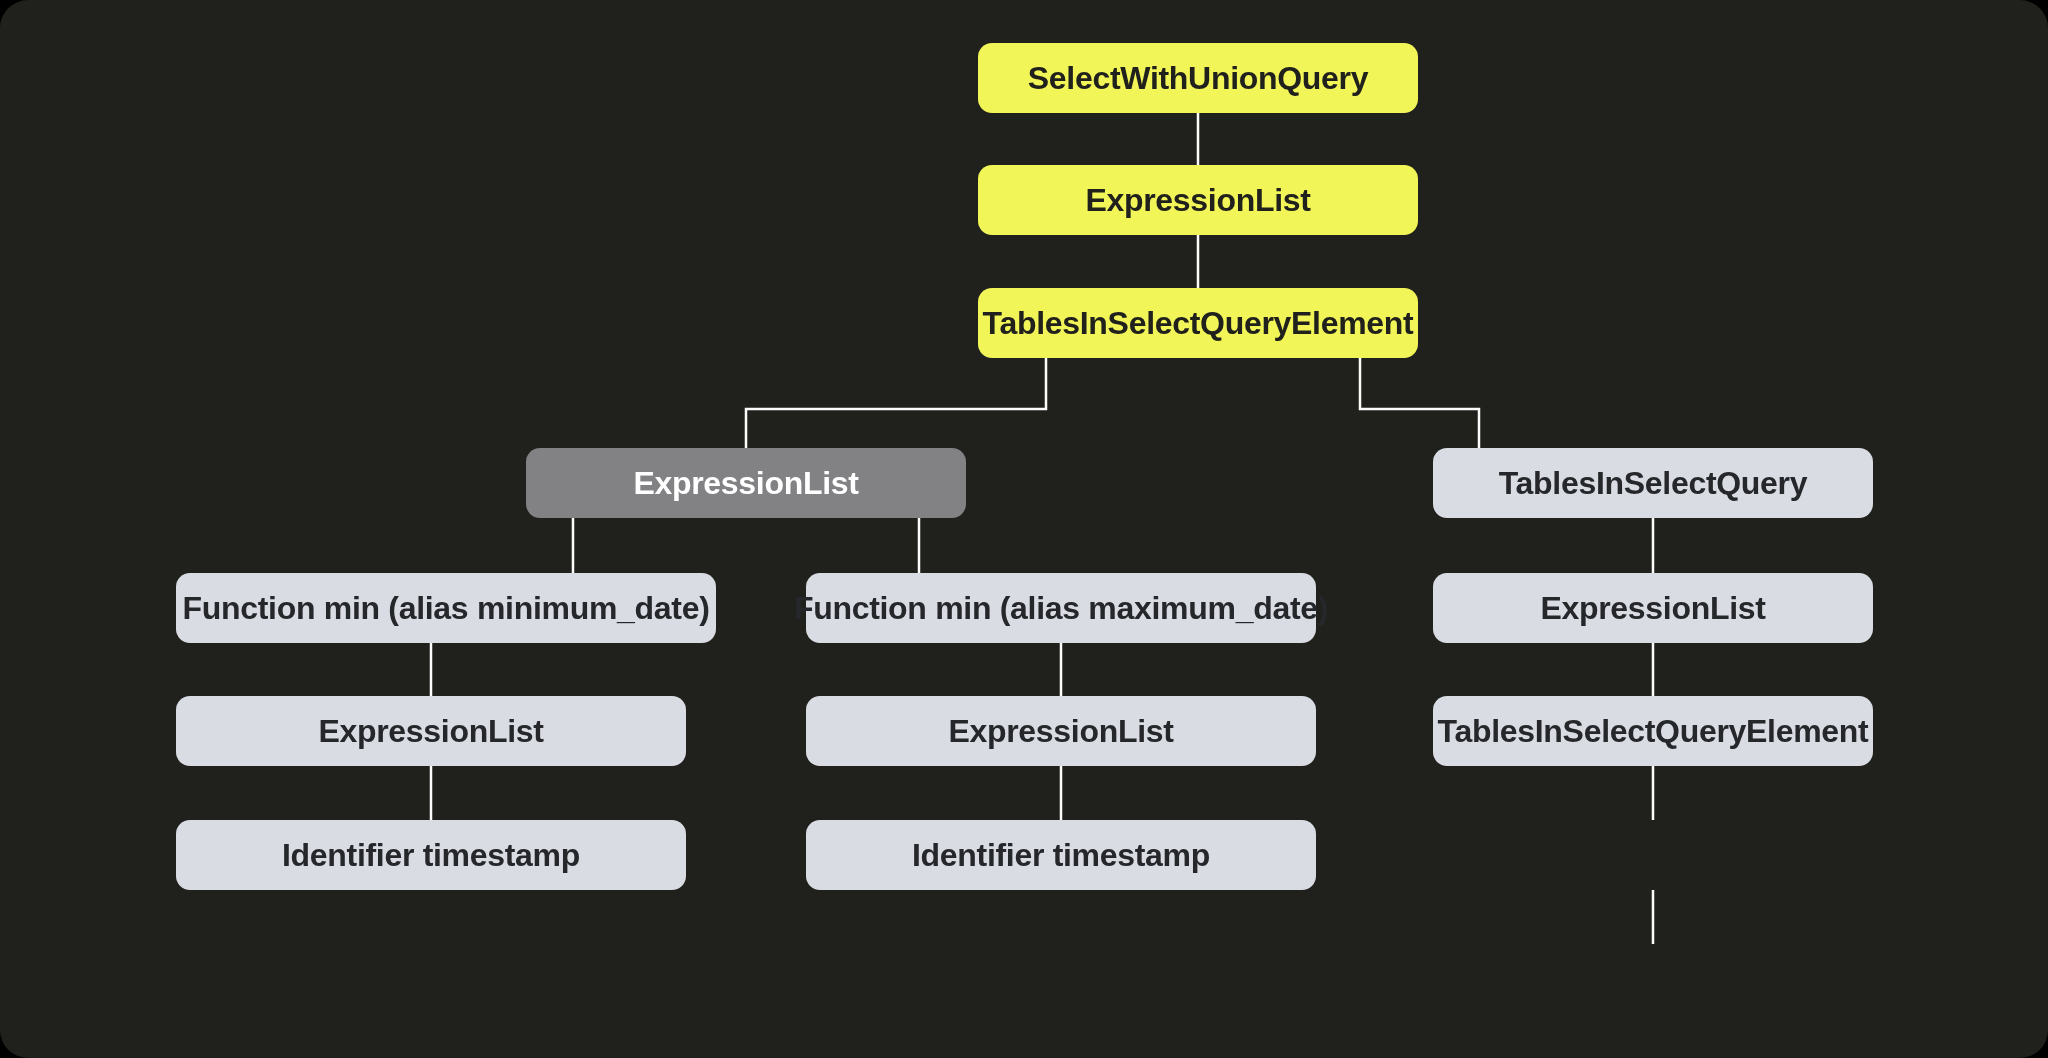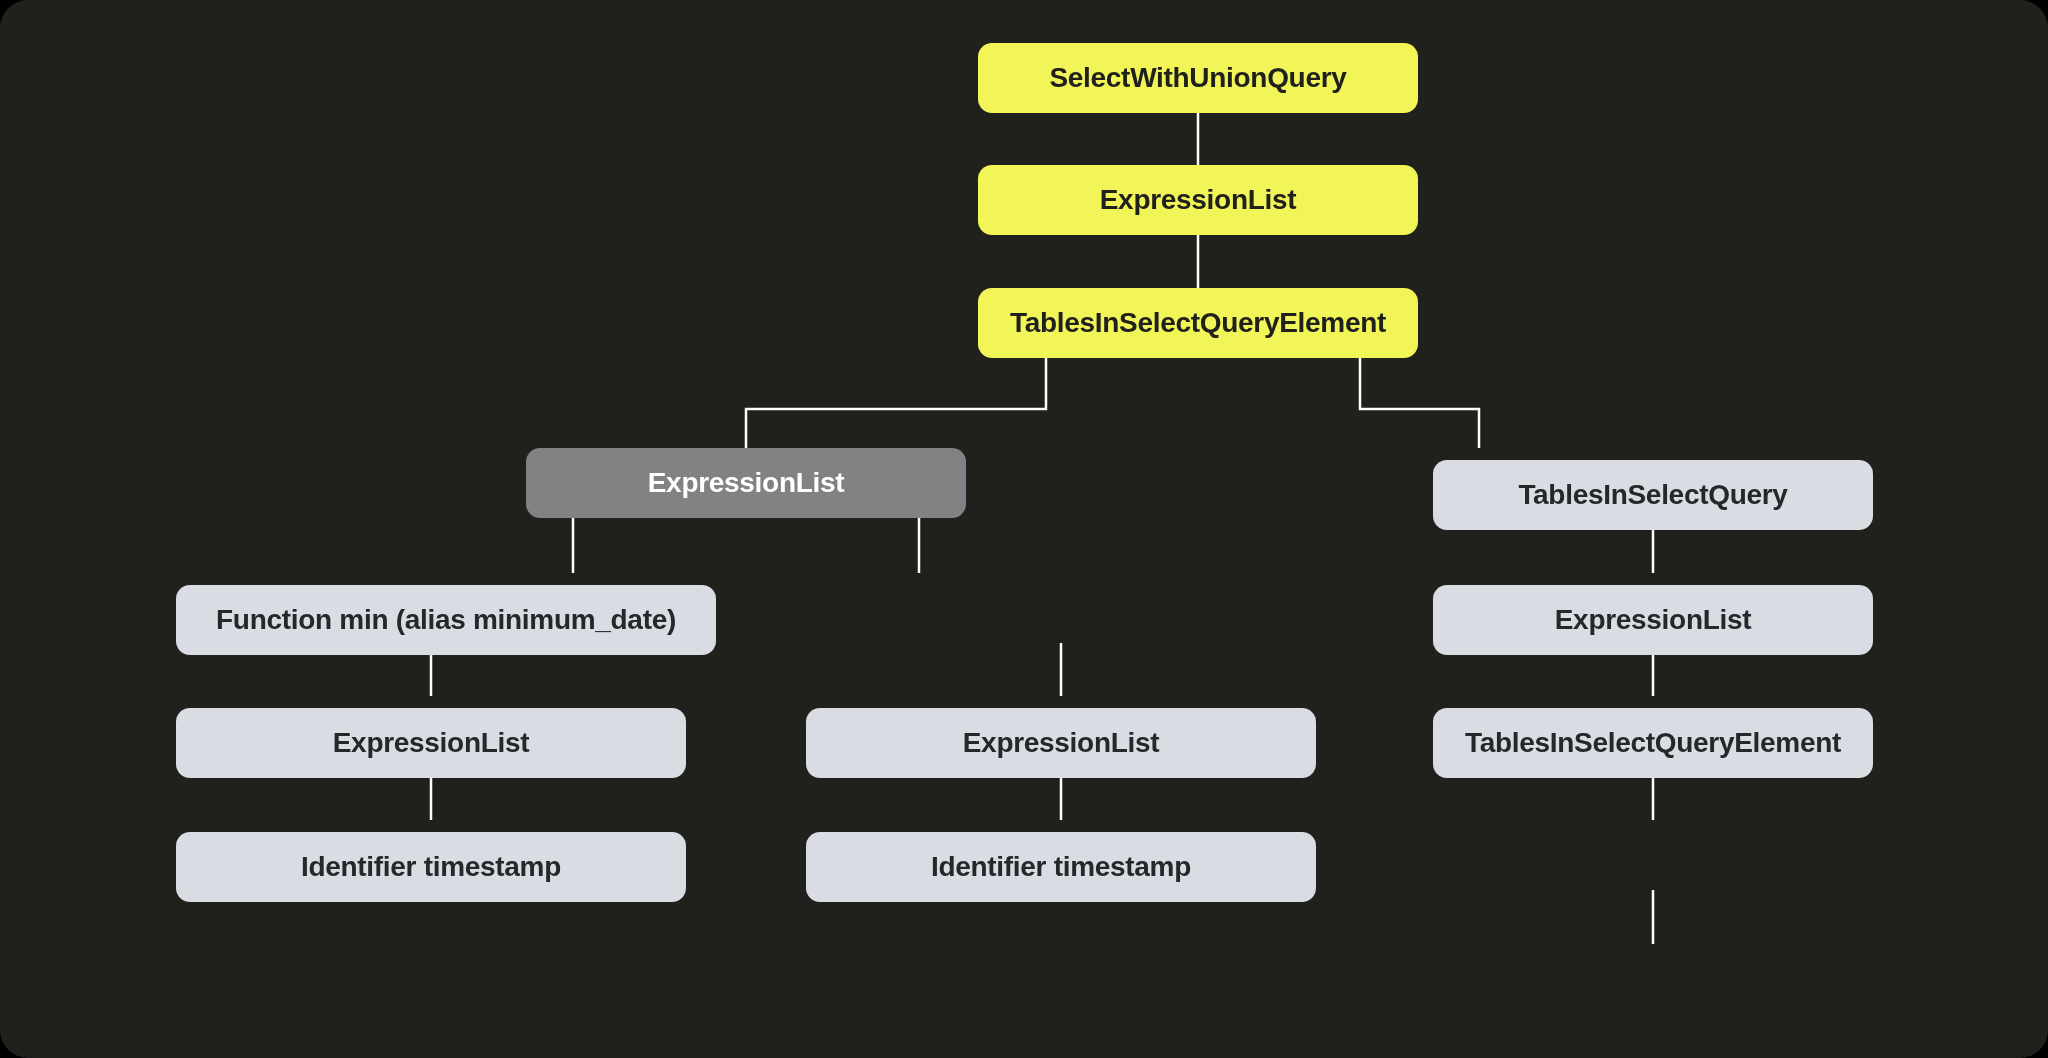--- a/index.html
+++ b/index.html
@@ -32,39 +32,38 @@
     stroke: var(--edge, #fcfcfc);
     stroke-width: 2.5;
   }
   .node {
     position: absolute;
     height: 70px;
     display: flex;
     align-items: center;
     justify-content: center;
     border-radius: 14px;
-    font-size: 28px;
+    font-size: 32px;
     font-weight: 700;
     letter-spacing: -0.3px;
     white-space: nowrap;
     cursor: pointer;
     user-select: none;
   }
   .node[data-variant="highlight"] {
     background: var(--node-highlight-bg, #f2f557);
     color: var(--node-highlight-text, #20211c);
   }
   .node[data-variant="selected"] {
     background: var(--node-selected-bg, #828285);
     color: var(--node-selected-text, #ffffff);
   }
   .node[data-variant="default"] {
     background: var(--node-default-bg, #d9dce3);
     color: var(--node-default-text, #26272b);
-    margin-top: 12px;
   }
 </style>
 </head>
 <body>
 
 <div class="canvas">
 
   <svg class="edges" viewBox="0 0 2048 1058" xmlns="http://www.w3.org/2000/svg">
     <polyline points="1198,113 1198,165"></polyline>
     <polyline points="1198,235 1198,288"></polyline>
@@ -83,20 +82,21 @@
   </svg>
 
   <div class="node" style="left:978px;  top:43px;  width:440px" data-variant="highlight">SelectWithUnionQuery</div>
   <div class="node" style="left:978px;  top:165px; width:440px" data-variant="highlight">ExpressionList</div>
   <div class="node" style="left:978px;  top:288px; width:440px" data-variant="highlight">TablesInSelectQueryElement</div>
 
   <div class="node" style="left:526px;  top:448px; width:440px" data-variant="selected">ExpressionList</div>
   <div class="node" style="left:1433px; top:448px; width:440px" data-variant="default">TablesInSelectQuery</div>
 
   <div class="node" style="left:176px;  top:573px; width:540px" data-variant="default">Function min (alias minimum_date)</div>
+  <div class="node" style="left:806px;  top:573px; width:510px" data-variant="default">Function min (alias maximum_date)</div>
   <div class="node" style="left:1433px; top:573px; width:440px" data-variant="default">ExpressionList</div>
 
   <div class="node" style="left:176px;  top:696px; width:510px" data-variant="default">ExpressionList</div>
   <div class="node" style="left:806px;  top:696px; width:510px" data-variant="default">ExpressionList</div>
   <div class="node" style="left:1433px; top:696px; width:440px" data-variant="default">TablesInSelectQueryElement</div>
 
   <div class="node" style="left:176px;  top:820px; width:510px" data-variant="default">Identifier timestamp</div>
   <div class="node" style="left:806px;  top:820px; width:510px" data-variant="default">Identifier timestamp</div>
 
 

